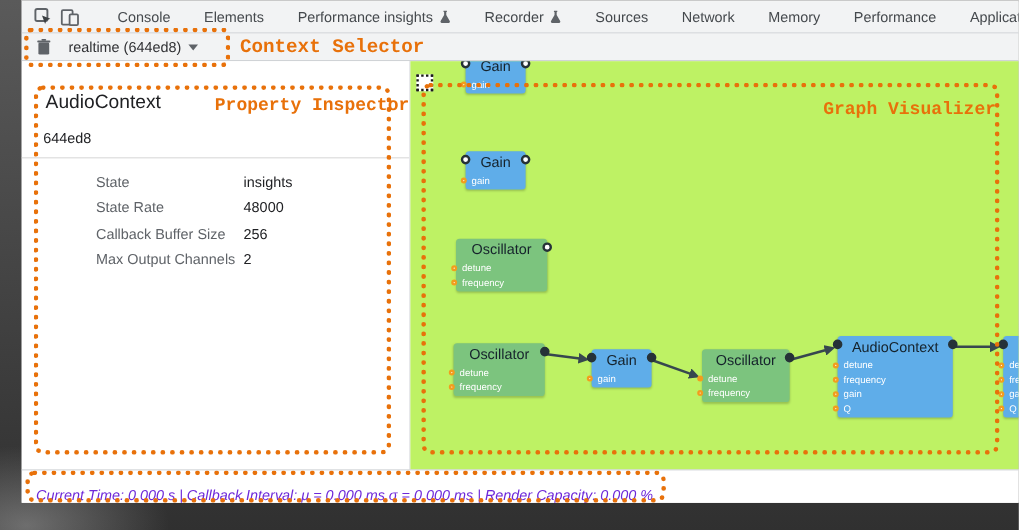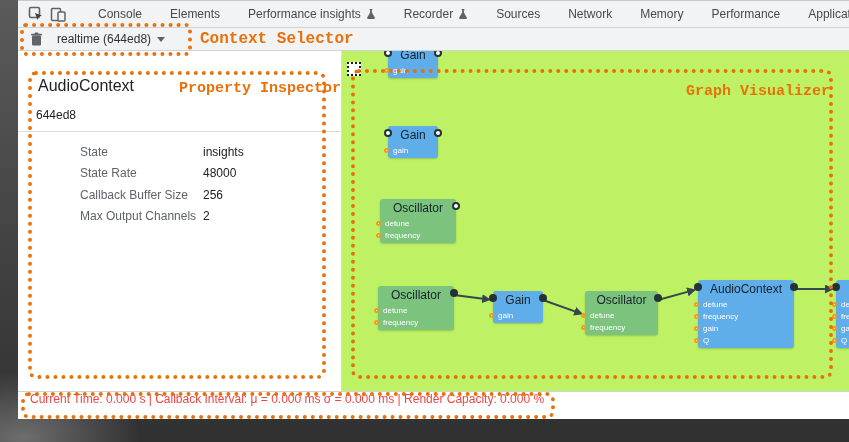--- a/index.html
+++ b/index.html
@@ -50,21 +50,21 @@
           border-radius:50%; top:3px; z-index:3; }
   .port.in { left:-4px; } .port.out { right:-4px; }
   .port.connected { background:#263238; }
   .gparam { display:flex; align-items:center; height:12px; margin-left:-4px; }
   .pport { width:5px; height:5px; border:2px solid #f29d1e; background:#fff; border-radius:50%;
            margin-right:4px; flex:none; }
   .pport.connected { background:#f29d1e; }
   .plabel { font-size:8px; color:#fff; white-space:nowrap; }
   
   .perfbar { height:29px; background:#fff; border-top:1px solid #d0d3d6;
-             display:flex; align-items:flex-start; padding-left:12px; font-size:12px; color:#ef4444; }
+             display:flex; align-items:flex-end; padding-left:12px; font-size:12px; color:#6d28d9;font-style:italic; }
   
   .ann-box { position:absolute; border:4px dotted #e8710a; border-radius:8px; z-index:10; pointer-events:none; }
   .ann-label { position:absolute; color:#e8710a; font-weight:700; z-index:11; font-size:15px;font-family:Liberation Mono, monospace; }
   .anchor-sq { position:absolute; left:347px; top:62px; width:14px; height:14px;
                background:#fff; border:2px dotted #1b1b1b; z-index:9; }
 </style>
 </head>
 <body>
 
 <div class="screen">

